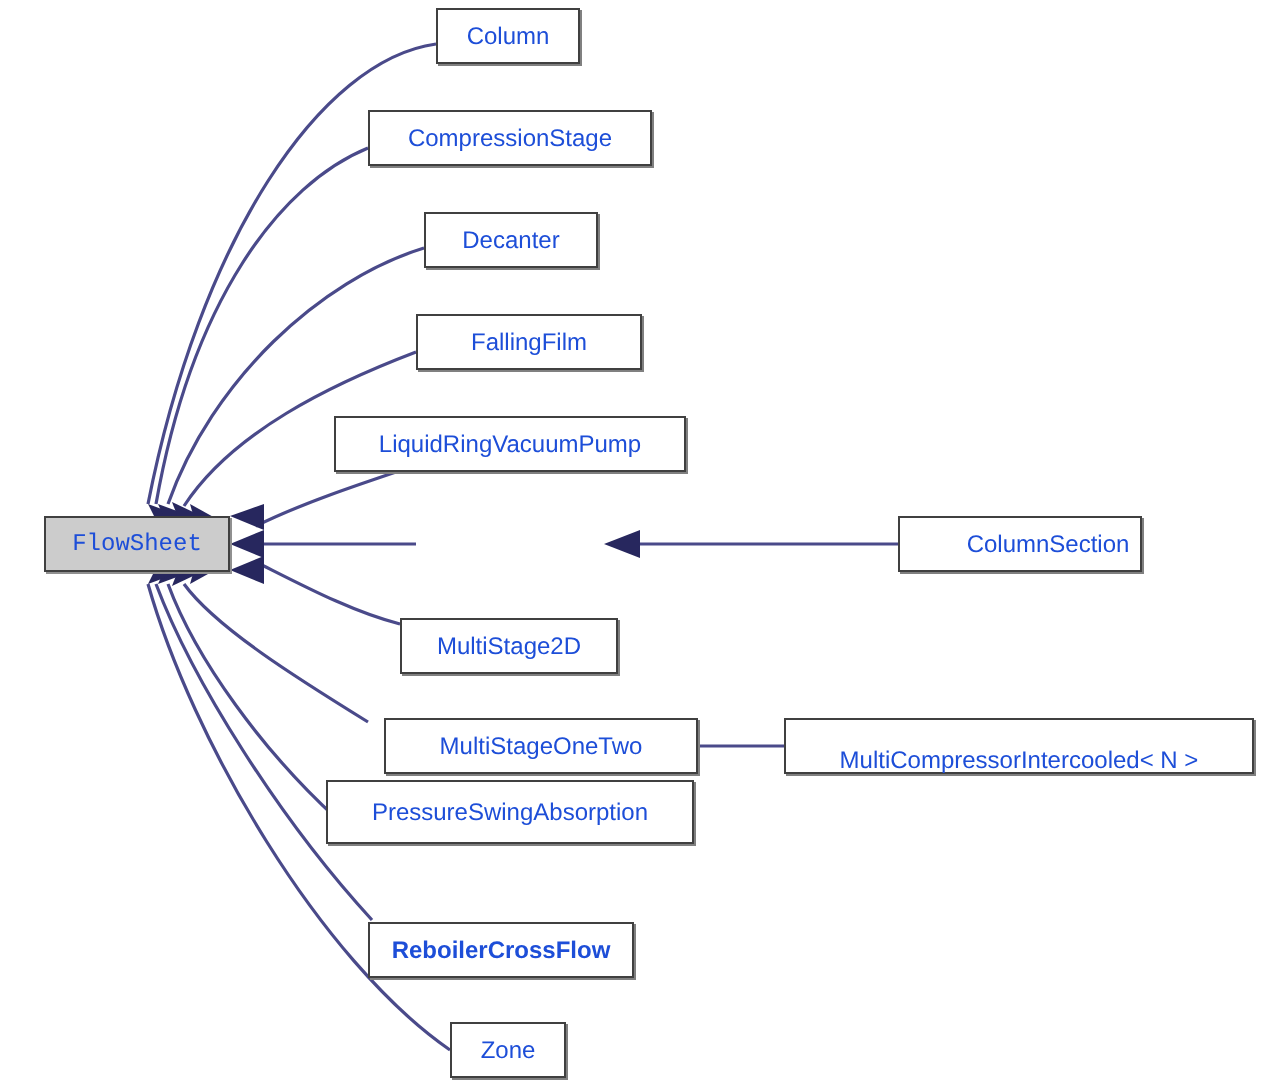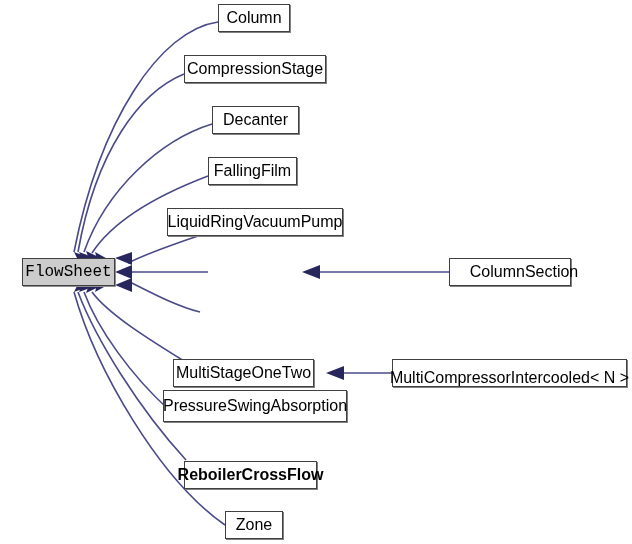--- a/index.html
+++ b/index.html
@@ -25,22 +25,22 @@
     pointer-events: none;
   }
   .node {
     position: absolute;
     box-sizing: border-box;
     display: flex;
     align-items: center;
     justify-content: center;
     border: 1px solid #404040;
     background: #ffffff;
-    color: #000000;
-    font-size: 16px;
+    color: #1d4ed8;
+    font-size: 12px;
     line-height: 1;
     letter-spacing: 0px;
     white-space: nowrap;
     box-shadow: 1px 1px 0 0 #808080;
   }
   .node.root-node {
     background: #cccccc;
     border: 1px solid #404040;
     box-shadow: 1px 1px 0 0 #909090;
     font-family: Liberation Mono, monospace;
@@ -103,35 +103,38 @@
   </div>
 
   <div class="node" style="left:184px; top:55px; width:142px; height:28px;text-align:center;">
     <span class="node-label">CompressionStage</span>
   </div>
 
   <div class="node" style="left:212px; top:106px; width:87px; height:28px;">
     <span class="node-label">Decanter</span>
   </div>
 
-  <div class="node" style="left:208px; top:157px; width:89px; height:28px;">
+  <div class="node" style="left:208px; top:157px; width:113px; height:28px;">
     <span class="node-label">FallingFilm</span>
   </div>
 
   <div class="node" style="left:167px; top:208px; width:176px; height:28px;">
     <span class="node-label">LiquidRingVacuumPump</span>
   </div>
 
 
   <div class="node" style="left:449px; top:258px; width:122px; height:28px;padding-left:28px;">
     <span class="node-label">ColumnSection</span>
   </div>
 
+  <div class="node" style="left:200px; top:309px; width:109px; height:28px;">
+    <span class="node-label">MultiStage2D</span>
+  </div>
 
-  <div class="node" style="left:173px; top:359px; width:141px; height:28px;align-items:center;">
+  <div class="node" style="left:192px; top:359px; width:157px; height:28px;align-items:center;">
     <span class="node-label">MultiStageOneTwo</span>
   </div>
 
   <div class="node" style="left:392px; top:359px; width:235px; height:28px;align-items:flex-end;">
     <span class="node-label">MultiCompressorIntercooled&lt; N &gt;</span>
   </div>
 
   <div class="node" style="left:163px; top:390px; width:184px; height:32px;">
     <span class="node-label">PressureSwingAbsorption</span>
   </div>

